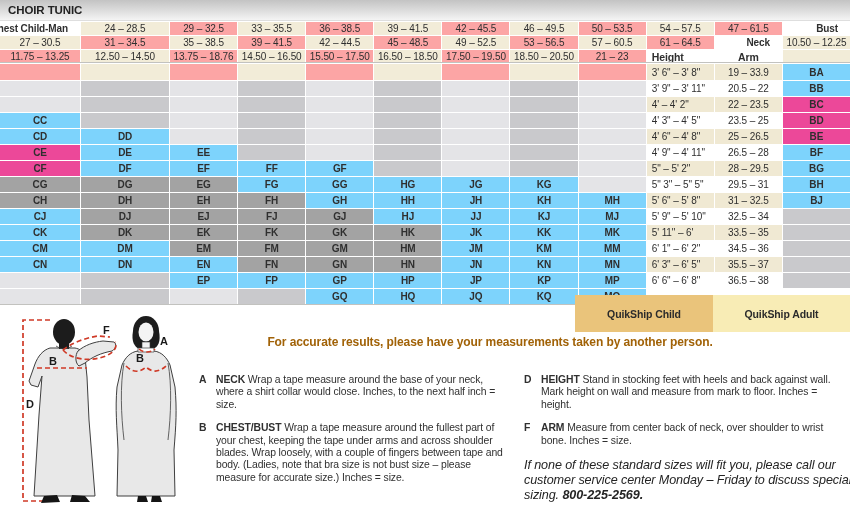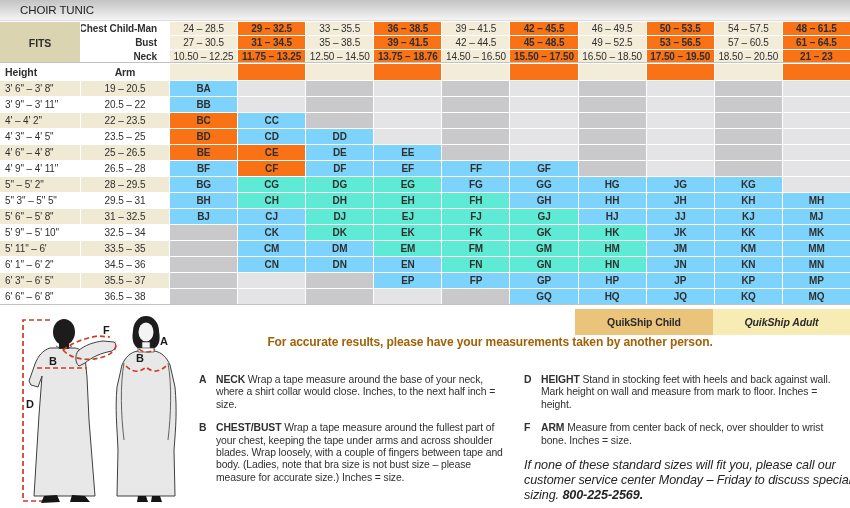--- a/index.html
+++ b/index.html
@@ -1,45 +1,45 @@
 <!DOCTYPE html>
 <html><head>
 <meta charset="utf-8">
 <style>
   html,body{margin:0;padding:0;background:#fff;}
   .page{position:relative;width:850px;height:508px;background:#fff;overflow:hidden;
         font-family:"Liberation Sans",sans-serif;color:#2b2b2b;letter-spacing:-0.1px;}
   .titlebar{position:absolute;top:0;left:0;width:850px;height:21px;box-sizing:border-box;
         background:linear-gradient(#c3c3c3,#f4f4f4);border-bottom:1px solid #dedede;
-        font-weight:normal;font-size:11.5px;line-height:20px;padding-left:20px;color:#222;}
+        font-weight:bold;font-size:11.5px;line-height:20px;padding-left:8px;color:#222;}
   .grid{position:absolute;top:22px;left:0;width:850px;display:grid;
         grid-template-columns:80px 88px repeat(10,1fr);
         grid-template-rows:13px 13px 13px 16px repeat(14,15px);
         gap:1px;}
   .c{display:flex;align-items:center;justify-content:center;font-size:10px;
      overflow:hidden;white-space:nowrap;color:#2f2f2f;}
   .fits{background:#dbd4b0;font-weight:bold;font-size:10.5px;}
   .hdlab{background:#fff;font-weight:bold;justify-content:flex-end;padding-right:12px;font-size:10px;}
   .stripe{background:#f2ecd8;}
-  .nostripe{background:#f97316;font-weight:bold;}
+  .nostripe{background:#fca5a5;}
   .ha-h{background:#fff;font-weight:bold;justify-content:flex-start;padding-left:5px;font-size:10.5px;}
   .ha-a{background:#fff;font-weight:bold;font-size:10.5px;}
   .rl{justify-content:flex-start;padding-left:5px;}
   .rowcream{background:#f0e9d3;}
   .rowwhite{background:#fff;}
   .code{font-weight:bold;background:#7dd3fc;}
-  .child{background:#f97316;font-weight:bold;}
-  .adult{background:#5eead4;font-weight:bold;}
+  .child{background:#ec4899;font-weight:bold;}
+  .adult{background:#a3a3a3;font-weight:bold;}
   .gray-d{background:#c9c9cc;}
   .gray-l{background:#e4e4e7;}
   .rule{position:absolute;left:0;width:850px;height:1px;background:#c2c2bf;}
-  .legend{position:absolute;top:309px;height:26px;display:flex;align-items:center;
+  .legend{position:absolute;top:295px;height:37px;display:flex;align-items:center;
           justify-content:center;font-weight:bold;font-size:10.5px;color:#2b2b2b;}
   #leg-child{left:575px;width:138px;background:#eac47b;}
-  #leg-adult{left:713px;width:137px;background:#f8ecb5;font-style:italic;}
+  #leg-adult{left:713px;width:137px;background:#f8ecb5;}
   .midnotes{position:absolute;top:335px;left:130px;width:720px;text-align:center;
             font-weight:bold;font-size:12px;line-height:14px;color:#a16207;}
   .instr{position:absolute;top:374px;font-size:10.4px;line-height:12.4px;color:#303030;}
   #instr-left{left:199px;width:314px;}
   #instr-right{left:524px;width:324px;}
   .item{display:flex;margin-bottom:11px;}
   .letter{width:17px;font-weight:bold;flex:none;}
   .itext b{letter-spacing:-0.1px;}
   .special{position:absolute;left:524px;top:458px;width:330px;font-style:italic;
            font-size:12.6px;line-height:15px;color:#242424;}
@@ -50,32 +50,31 @@
   .seam{fill:none;stroke:#3f3f3f;stroke-width:0.8;}
 </style>
 </head>
 <body>
 
 <div class="page">
 
   <div class="titlebar">CHOIR TUNIC</div>
 
   <div class="grid" id="grid">
-      <div class="c fits" style="grid-area: 1 / 1 / span 3;">FITS</div>
       <div class="c hdlab">Chest Child-Man</div>
       <div class="c stripe">24 – 28.5</div>
       <div class="c nostripe">29 – 32.5</div>
       <div class="c stripe">33 – 35.5</div>
       <div class="c nostripe">36 – 38.5</div>
       <div class="c stripe">39 – 41.5</div>
       <div class="c nostripe">42 – 45.5</div>
       <div class="c stripe">46 – 49.5</div>
       <div class="c nostripe">50 – 53.5</div>
       <div class="c stripe">54 – 57.5</div>
-      <div class="c nostripe">48 – 61.5</div>
+      <div class="c nostripe">47 – 61.5</div>
       <div class="c hdlab">Bust</div>
       <div class="c stripe">27 – 30.5</div>
       <div class="c nostripe">31 – 34.5</div>
       <div class="c stripe">35 – 38.5</div>
       <div class="c nostripe">39 – 41.5</div>
       <div class="c stripe">42 – 44.5</div>
       <div class="c nostripe">45 – 48.5</div>
       <div class="c stripe">49 – 52.5</div>
       <div class="c nostripe">53 – 56.5</div>
       <div class="c stripe">57 – 60.5</div>
@@ -97,21 +96,21 @@
       <div class="c nostripe"></div>
       <div class="c stripe"></div>
       <div class="c nostripe"></div>
       <div class="c stripe"></div>
       <div class="c nostripe"></div>
       <div class="c stripe"></div>
       <div class="c nostripe"></div>
       <div class="c stripe"></div>
       <div class="c nostripe"></div>
       <div class="c rl rowcream">3' 6" – 3' 8"</div>
-      <div class="c rowcream">19 – 20.5</div>
+      <div class="c rowcream">19 – 33.9</div>
       <div class="c code">BA</div>
       <div class="c gray-l"></div>
       <div class="c gray-d"></div>
       <div class="c gray-l"></div>
       <div class="c gray-d"></div>
       <div class="c gray-l"></div>
       <div class="c gray-d"></div>
       <div class="c gray-l"></div>
       <div class="c gray-d"></div>
       <div class="c gray-l"></div>

